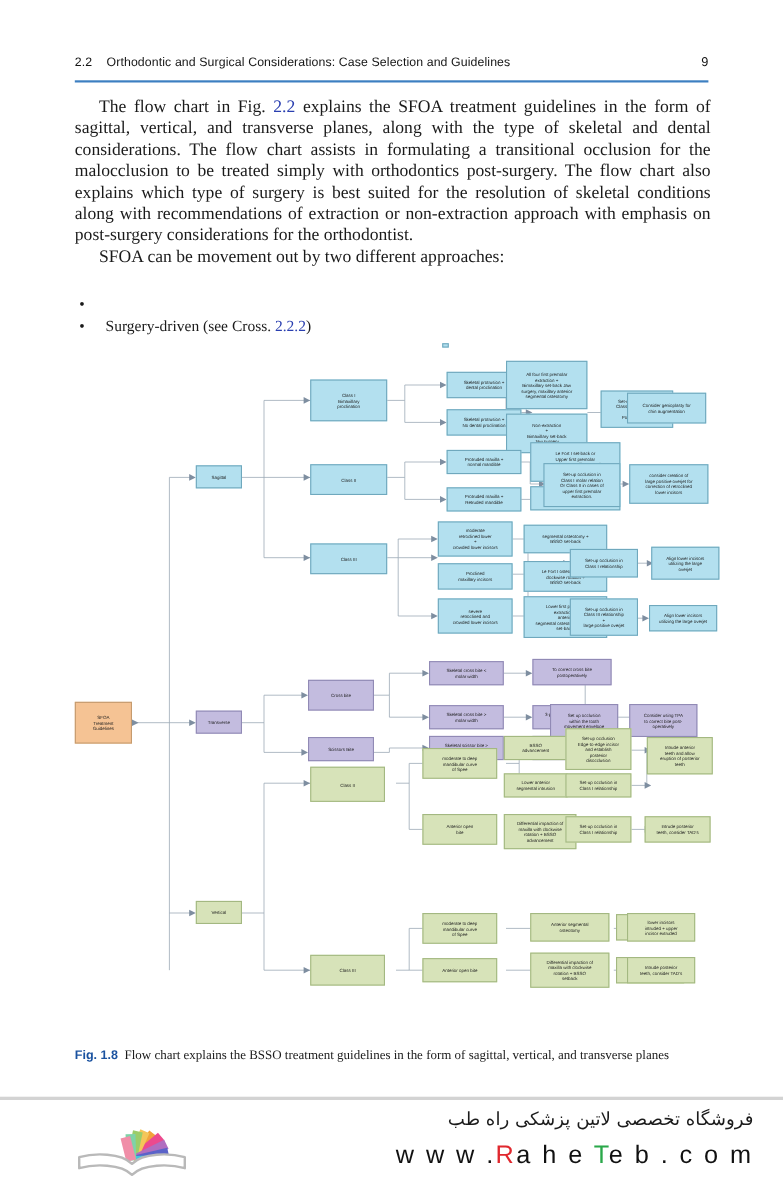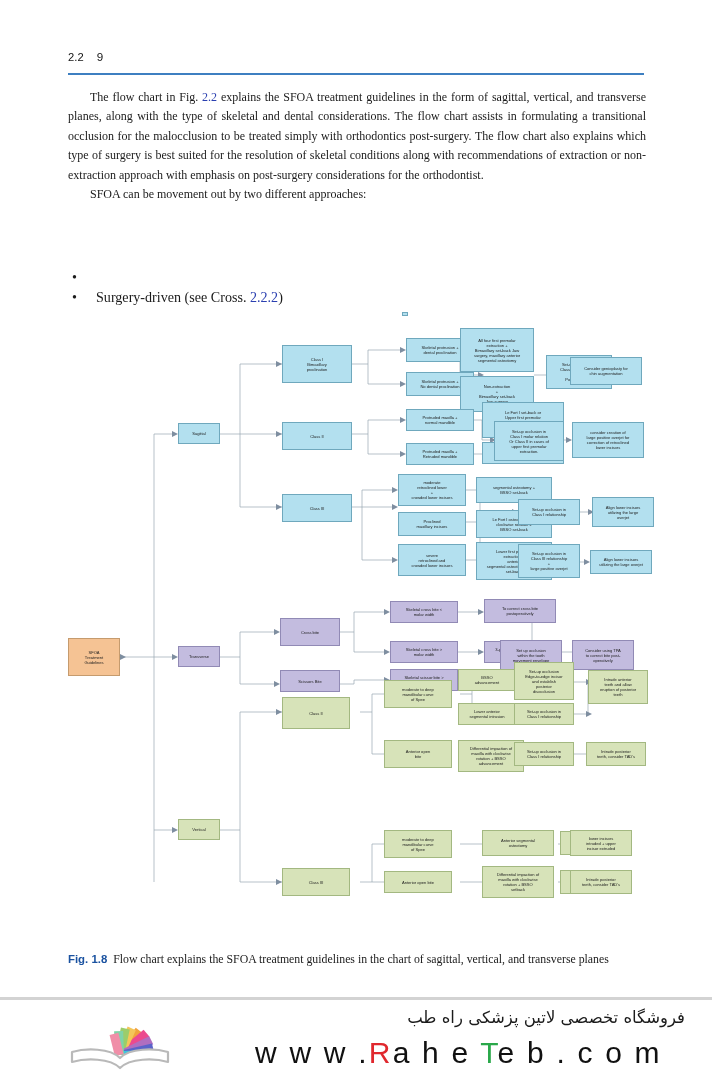--- a/index.html
+++ b/index.html
@@ -22,21 +22,21 @@
   .runhead .ttl { flex: 1 1 auto; }
   .runhead .pg  { font-size: 11.6px; }
   .runrule {
     position: absolute; left: 68px; top: 73px; width: 576px; height: 1.6px;
     background: #3d7fc1;
   }
 
   
   .body {
     position: absolute; left: 68px; top: 88px; width: 578px;
-    font-size: 12px; line-height: 19.4px; color: #1a1a1a;
+    font-size: 16px; line-height: 19.4px; color: #1a1a1a;
     text-align: justify; text-justify: inter-word;
   }
   .body p { text-indent: 22px; }
   .body p.noind { text-indent: 22px; }
   .lnk { color: #2a3fb0; }
   .blist {
     position: absolute; left: 72px; top: 268px; width: 520px;
     font-size: 14.1px; line-height: 19.6px; color:#1a1a1a;
   }
   .blist .row { display: flex; }
@@ -69,34 +69,35 @@
   
   .footsep { position:absolute; left:0; top:997px; width:712px; height:3px; background:#d3d3d3; }
   .footer { position: absolute; left: 16px; top: 1000px; width: 712px; height: 79px; background:#fff; }
   .logo { position:absolute; left: 50px; top: 6px; width: 108px; height: 66px; }
   .fa-txt {
     position:absolute; right: 43px; top: 8px; width: 430px; text-align: right;
     direction: rtl; font-family:"DejaVu Sans", sans-serif;
     font-size: 16.5px; color:#1b1b1b;
   }
   .url {
-    position:absolute; right: 43px; top: 36px; width: 430px; 
-    font-family:"Liberation Sans", sans-serif; font-size: 30px; font-weight: 400;
+    position:absolute; right: 43px; top: 36px; width: 430px; text-align: right;
+    font-family:"Liberation Sans", sans-serif; font-size: 23px; font-weight: 400;
     letter-spacing: 2.2px; color:#111;
   }
   .url .g { color:#2aa84a; }
   .url .r { color:#e0282e; }
 </style>
 </head>
 <body>
 
 <div class="page">
 
   <div class="runhead">
     <span class="sec">2.2</span>
+    <span class="ttl">Orthodontic and Surgical Considerations: Case Selection and Guidelines</span>
     <span class="pg">9</span>
   </div>
   <div class="runrule"></div>
 
   <div class="body">
     <p><span>The flow chart in Fig. </span><span class="lnk">2.2</span><span> explains the SFOA treatment guidelines in the form of sagittal, vertical, and transverse planes, along with the type of skeletal and dental considerations. The flow chart assists in formulating a transitional occlusion for the malocclusion to be treated simply with orthodontics post-surgery. The flow chart also explains which type of surgery is best suited for the resolution of skeletal conditions along with recommendations of extraction or non-extraction approach with emphasis on post-surgery considerations for the orthodontist.</span></p>
     <p class="noind">SFOA can be movement out by two different approaches:</p>
   </div>
 
   <div class="blist">
@@ -300,21 +301,21 @@
     <div class="node n-green" style="left:322px;top:549px;width:68px; height:22px;">Anterior open  bite</div>
     <div class="node n-green" style="left:420px;top:508px;width:72px; height:26px;">Anterior segmental<br>osteotomy</div>
     <div class="node n-green" style="left:420px;top:544px;width:72px; height:32px;">Differential impaction of<br>maxilla with clockwise<br>rotation + BSSO<br>setback</div>
     <div class="node n-green" style="left:498px;top:509px;width:62px; height:24px;">Set-up occlusion in<br>Class I relationship</div>
     <div class="node n-green" style="left:508px;top:508px;width:62px; height:26px;">lower incisors<br>intruded + upper<br>incisor extruded</div>
     <div class="node n-green" style="left:498px;top:548px;width:62px; height:24px;">Set-up occlusion in<br>Class I relationship</div>
     <div class="node n-green" style="left:508px;top:548px;width:62px; height:24px;">Intrude posterior<br>teeth, consider TAD's</div>
   </div>
 
   <div class="cap">
-    <b>Fig. 1.8</b>&nbsp;&nbsp;<span>Flow chart explains the SFOA treatment guidelines in the chart of sagittal, vertical, and transverse planes</span>
+    <b>Fig. 1.8</b>&nbsp;&nbsp;<span>Flow chart explains the BSSO treatment guidelines in the form of sagittal, vertical, and transverse planes</span>
   </div>
 
   <div class="footsep"></div>
   <div class="footer">
     <svg class="logo" viewBox="0 0 108 66">
       <g transform="translate(54,50)">
         <g transform="rotate(-52)">
             <rect x="2" y="-5" width="30" height="9" fill="#f2a33c"></rect>
           </g>
         <g transform="rotate(-40)">

